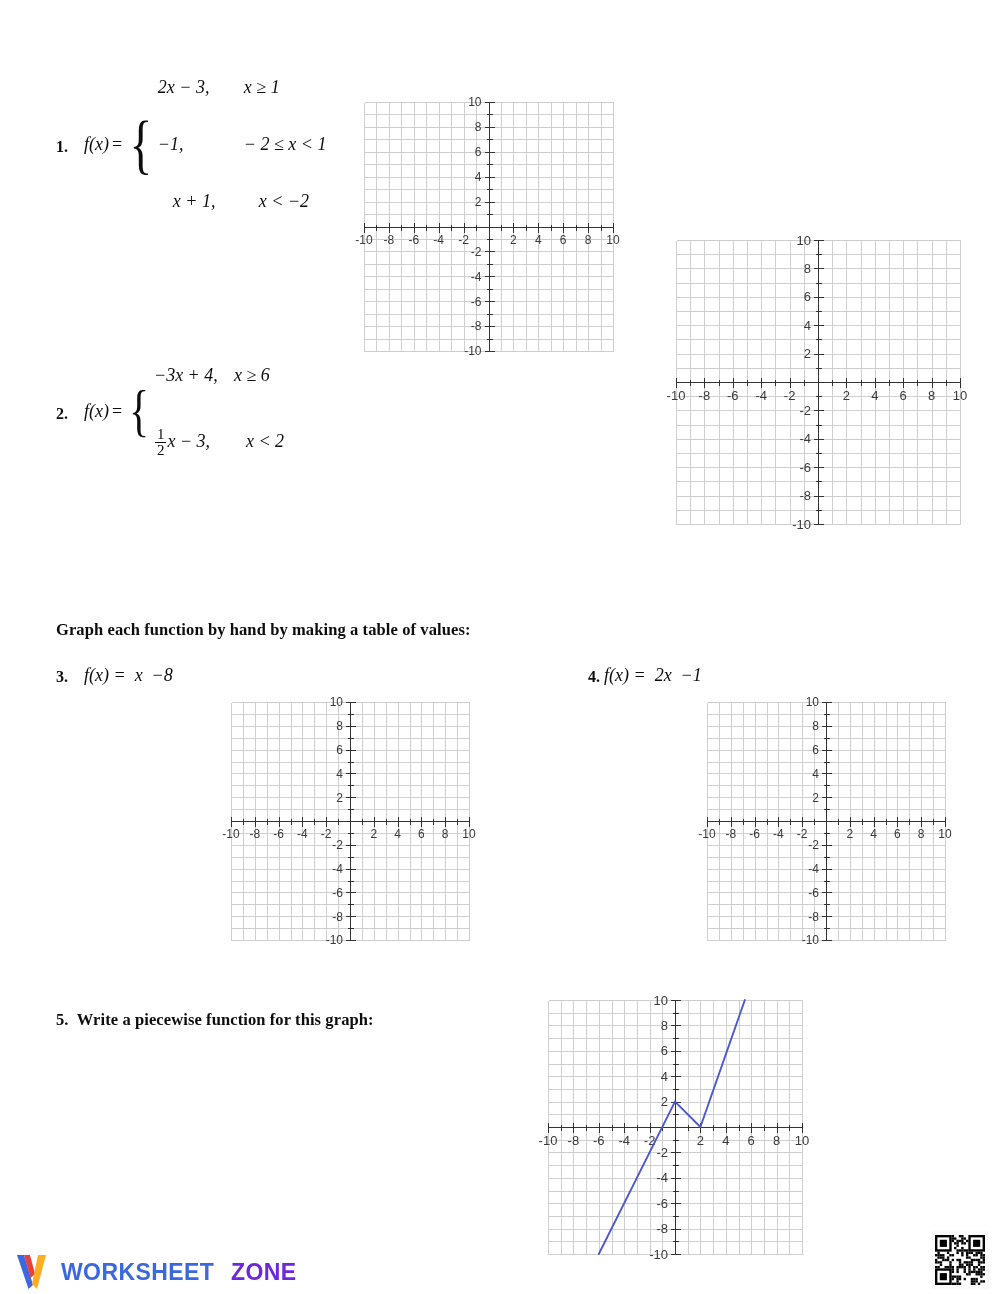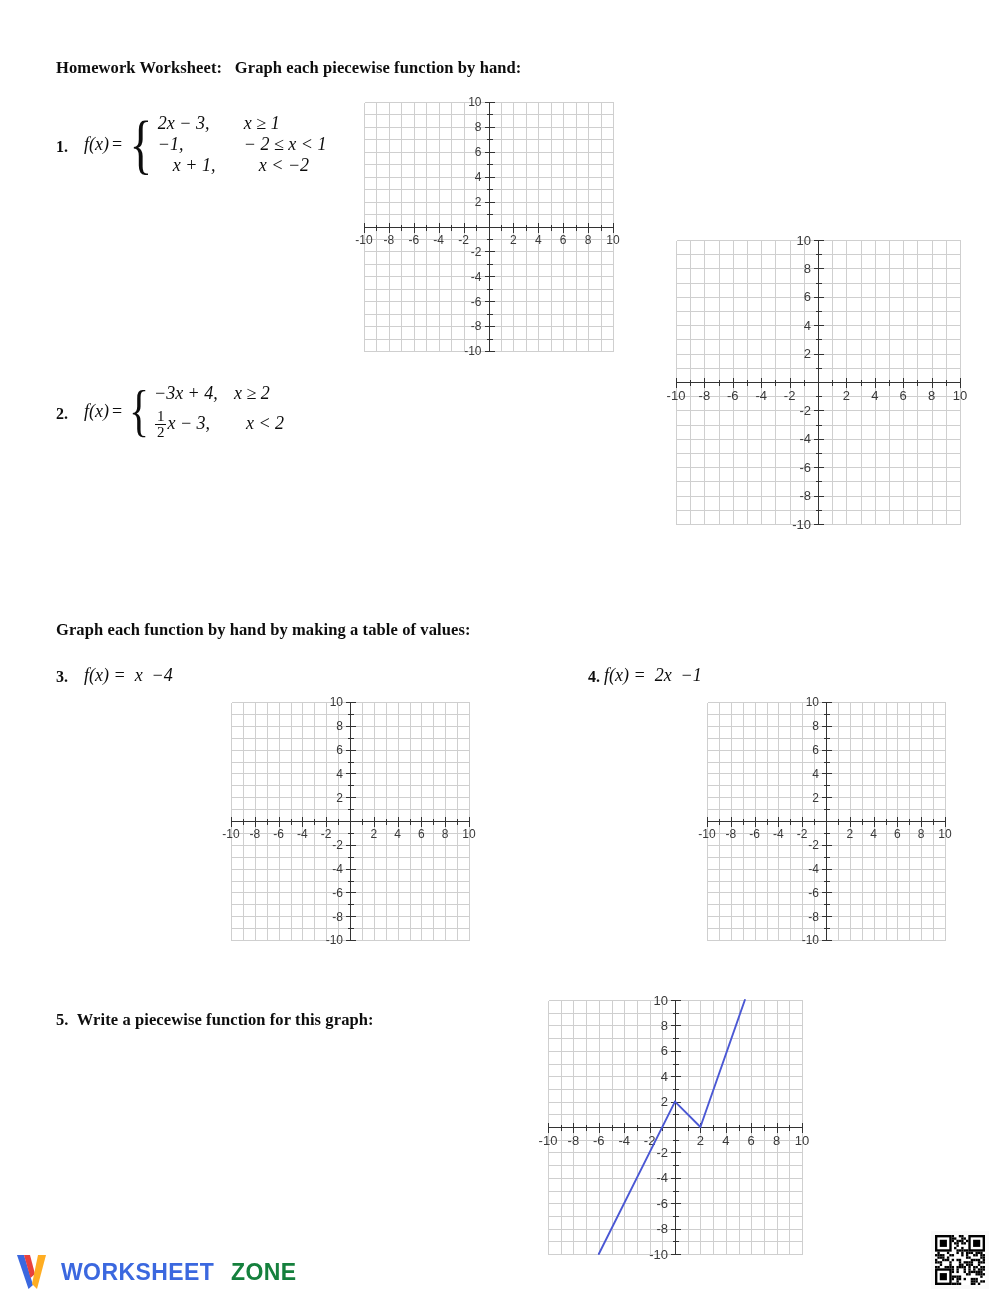--- a/index.html
+++ b/index.html
@@ -53,21 +53,21 @@
     font-family:"Liberation Serif", serif;
     font-size:15px;
     color:#0d0d0d;
     display:inline-block;
     transform:scaleX(0.72);
     transform-origin:center;
     margin-right:1px;
   }
   .brace.b3 { font-size:66px; line-height:0.78; }
   .brace.b2 { font-size:58px; line-height:0.78; }
-  .cases { display:flex; flex-direction:column; justify-content:center; }
+  .cases { display:flex; flex-direction:column; justify-content:center;gap:36px; }
   .case-row {
     display:flex;
     align-items:center;
     font-family:"Liberation Serif", serif;
     font-size:18px;
     color:#0d0d0d;
     white-space:pre;
   }
   .case-expr { font-style:italic; }
   .case-cond { font-style:italic; }
@@ -111,21 +111,21 @@
   }
   .logo-mark { width:38px; height:40px; position:relative; }
   .logo-text {
     font-family:"Liberation Sans", sans-serif;
     font-weight:bold;
     font-size:23px;
     letter-spacing:0.4px;
     display:flex; gap:17px;
   }
   .lt-blue { color:#3b68df; }
-  .lt-orange { color:#15803d; }
+  .lt-orange { color:#6d28d9; }
 
   #scan-text {
     position:absolute;
     left:592px; top:1256px;
     font-family:"Liberation Sans", sans-serif;
     font-size:26px;
     color:#191919;
     white-space:nowrap;
     letter-spacing:-0.2px;
   }
@@ -136,21 +136,20 @@
     background:#fafafa;
     padding:4px;
   }
   #qr-code svg { display:block; }
 </style>
 </head>
 <body>
 
 <div class="page">
 
-  <div class="heading" id="worksheet-title">Homework Worksheet:   Graph each piecewise function by hand:</div>
 
   <div class="prob-num" style="left:56px; top:138px;">1.</div>
 
   <div class="eqwrap" style="left:84px; top:104px; height:80px;">
     <span class="fx">f(x)</span>
     <span class="eq-sign">=</span>
     <span class="brace b3">{</span>
     <span class="cases">
       <span class="case-row">
         <span class="case-expr" style="width:86px;">2x − 3,</span>
@@ -287,21 +286,21 @@
 
   <div class="prob-num" style="left:56px; top:405px;">2.</div>
 
   <div class="eqwrap" style="left:84px; top:378px; height:66px;">
     <span class="fx">f(x)</span>
     <span class="eq-sign">=</span>
     <span class="brace b2">{</span>
     <span class="cases">
       <span class="case-row">
         <span class="case-expr" style="width:80px;font-style:italic;">−3x + 4,</span>
-        <span class="case-cond">x ≥ 2</span>
+        <span class="case-cond">x ≥ 6</span>
       </span>
       <span class="case-row" style="margin-top:4px;">
         <span class="case-expr" style="width:80px; display:inline-flex; align-items:center;">
           <span class="frac">
             <span class="num">1</span>
             <span class="den">2</span>
           </span>
           <span class="ital">x − 3,</span>
         </span>
         <span class="case-cond" style="padding-left:12px;text-align:right;">x &lt; 2</span>
@@ -423,21 +422,21 @@
           <text x="149" y="73.47999999999999" text-anchor="end">6</text>
           <text x="149" y="45.08" text-anchor="end">8</text>
           <text x="149" y="16.68" text-anchor="end">10</text>
         </g>
       </svg>
     </div>
 
   <div class="heading" id="table-values-title">Graph each function by hand by making a table of values:</div>
 
   <div class="prob-num" style="left:56px; top:668px;">3.</div>
-  <div class="simple-eq ital" style="left:84px; top:665px;">f(x) =  x  −4</div>
+  <div class="simple-eq ital" style="left:84px; top:665px;">f(x) =  x  −8</div>
   <div class="grid" id="grid-3" style="left:218px; top:692px;">
       <svg width="261" height="261" viewBox="0 0 261 261">
         <rect x="0" y="0" width="261" height="261" fill="#ffffff"></rect>
         <g stroke="#cfcfcf" stroke-width="1" shape-rendering="crispEdges">
           <line x1="13.5" y1="10.5" x2="13.5" y2="248.5"></line>
           <line x1="25.5" y1="10.5" x2="25.5" y2="248.5"></line>
           <line x1="37.5" y1="10.5" x2="37.5" y2="248.5"></line>
           <line x1="49.5" y1="10.5" x2="49.5" y2="248.5"></line>
           <line x1="61.5" y1="10.5" x2="61.5" y2="248.5"></line>
           <line x1="73.5" y1="10.5" x2="73.5" y2="248.5"></line>

